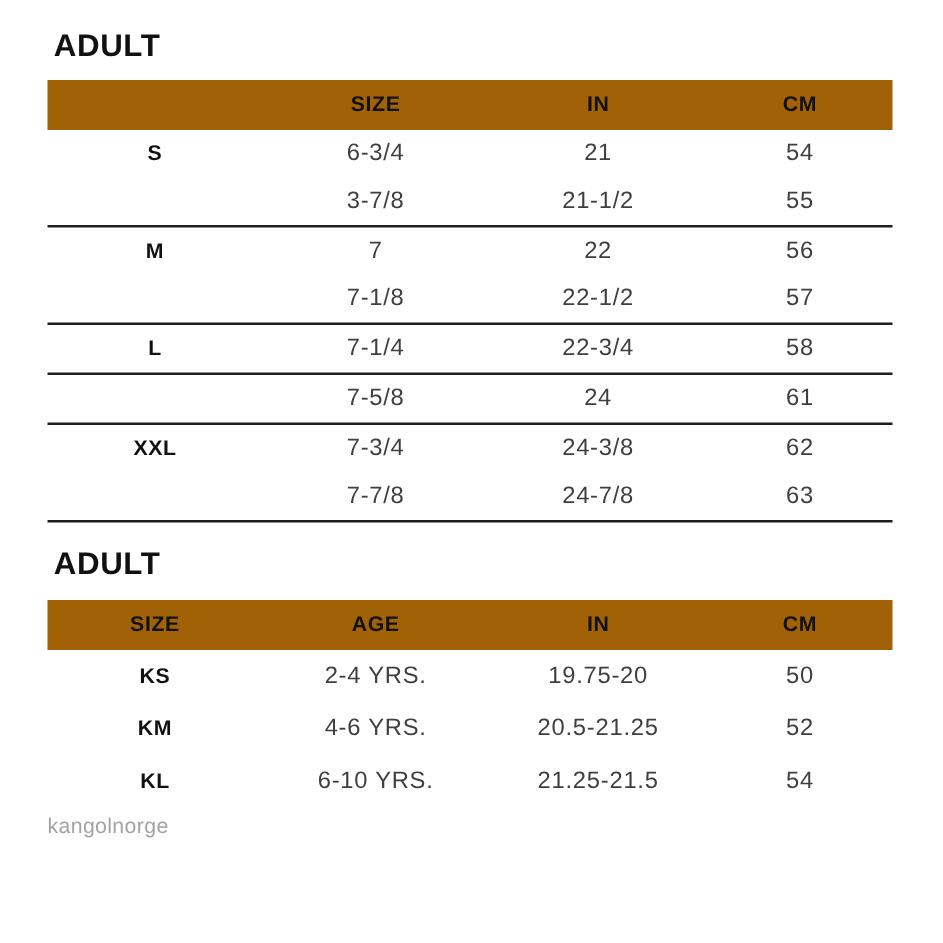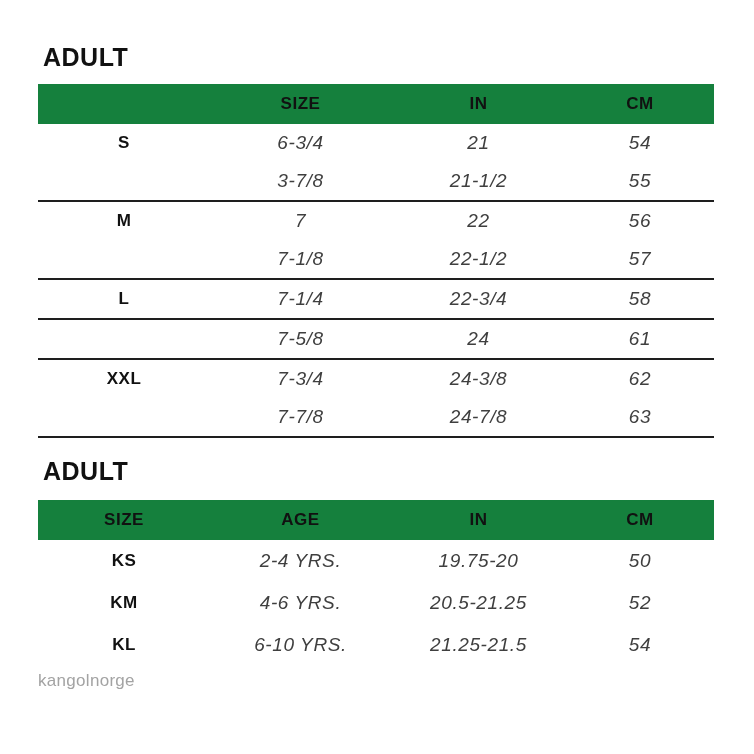--- a/index.html
+++ b/index.html
@@ -2,21 +2,21 @@
 <html><head>
 <meta charset="utf-8">
 <style>
   html, body { margin: 0; padding: 0; background: #ffffff; }
   body {
     width: 754px; height: 754px;
     font-family: "Liberation Sans", sans-serif;
     color: #111111;
     overflow: hidden;
   }
-  .page { padding-top: 44px; }
+  .page { padding-top: 24px; }
 
   .section-title {
     margin: 0 0 14px 43px;
     font-size: 25px;
     line-height: 26px;
     font-weight: bold;
     letter-spacing: 0.5px;
     color: #111111;
   }
   .section-title.kids { margin-top: 20px; margin-bottom: 16px; }
@@ -30,21 +30,21 @@
     grid-template-columns: 172px 181px 175px 148px;
   }
   .cell {
     display: flex;
     align-items: center;
     justify-content: center;
     text-align: center;
   }
   .thead {
     height: 40px;
-    background: #15803d;
+    background: #a16207;
   }
   .thead .cell {
     font-weight: bold;
     font-size: 17px;
     letter-spacing: 0.5px;
     color: #111111;
   }
   .adult .drow { height: 38px; }
   .kids-table .drow { height: 42px; }
   .group { border-bottom: 2px solid #1e1e1e; }
@@ -52,21 +52,20 @@
     font-weight: bold;
     font-size: 17px;
     letter-spacing: 0.5px;
     color: #111111;
   }
   .val {
     font-size: 19px;
     font-weight: normal;
     letter-spacing: 0.6px;
     color: #3f3f3f;
-    font-style: italic;
   }
   .footer {
     margin-left: 38px;
     width: 676px;
     margin-top: 5px;
     text-align: left;
     font-size: 17px;
     letter-spacing: 0.3px;
     color: #a3a3a3;
   }

